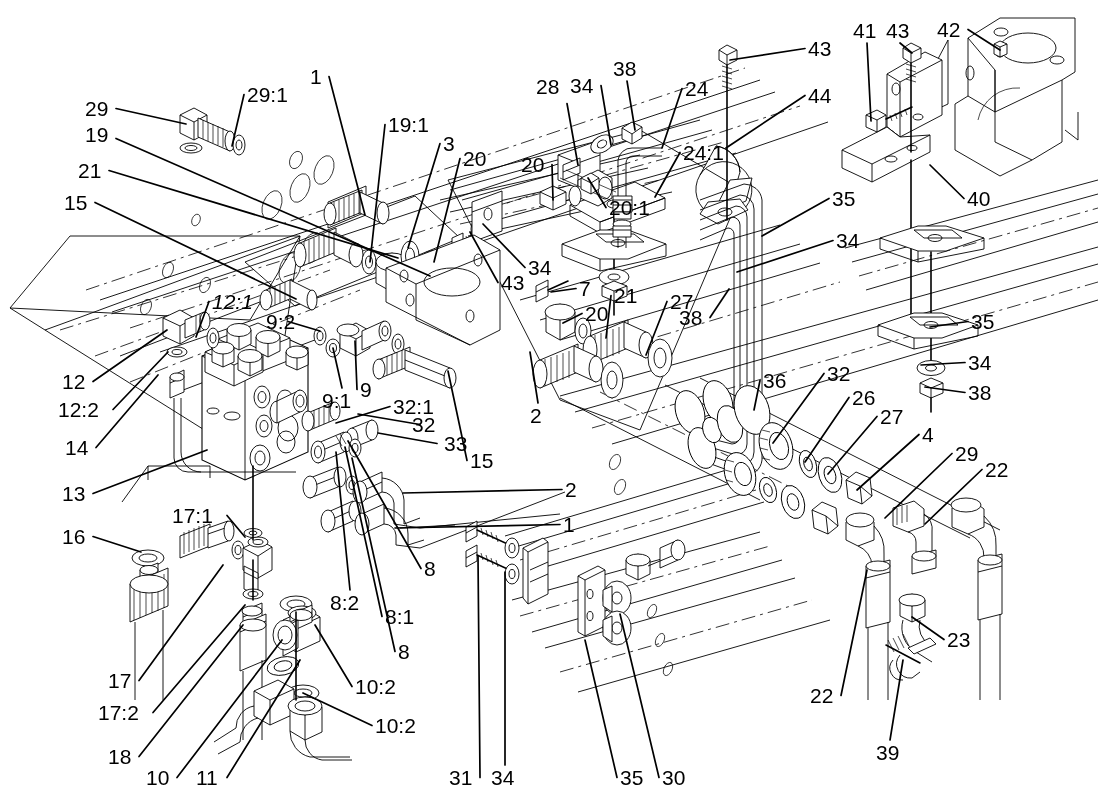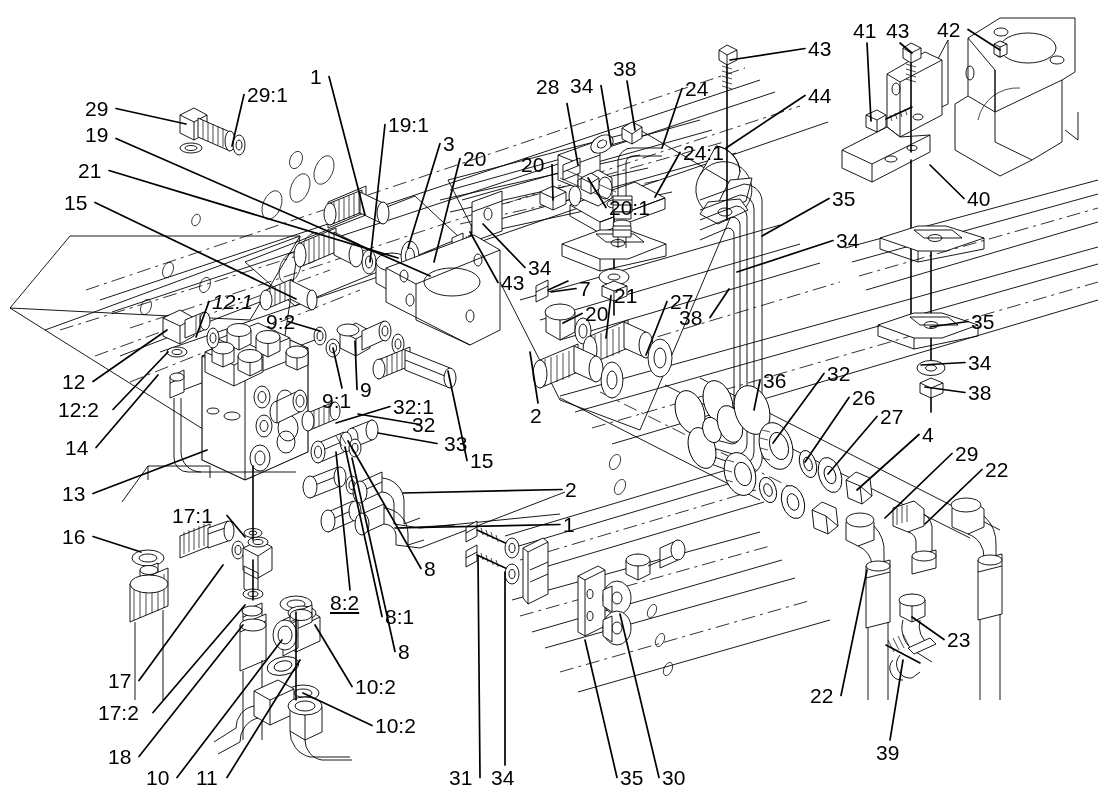--- a/index.html
+++ b/index.html
@@ -797,21 +797,21 @@
       <div class="lbl" style="left: 98px; top: 702px;">17:2</div>
       <div class="lbl" style="left: 108px; top: 746px;">18</div>
       <div class="lbl" style="left: 146px; top: 767px;">10</div>
       <div class="lbl" style="left: 196px; top: 767px;">11</div>
       <div class="lbl" style="left: 322px; top: 390px;">9:1</div>
       <div class="lbl" style="left: 360px; top: 379px;">9</div>
       <div class="lbl" style="left: 393px; top: 396px;">32:1</div>
       <div class="lbl" style="left: 412px; top: 414px;">32</div>
       <div class="lbl" style="left: 444px; top: 433px;">33</div>
       <div class="lbl" style="left: 470px; top: 450px;">15</div>
-      <div class="lbl" style="left: 330px; top: 592px; text-decoration: underline;">8:2</div>
+      <div class="lbl" style="left: 330px; top: 592px;">8:2</div>
       <div class="lbl" style="left: 385px; top: 606px;">8:1</div>
       <div class="lbl" style="left: 398px; top: 641px;">8</div>
       <div class="lbl" style="left: 424px; top: 558px;">8</div>
       <div class="lbl" style="left: 355px; top: 676px;">10:2</div>
       <div class="lbl" style="left: 375px; top: 715px;">10:2</div>
       <div class="lbl" style="left: 530px; top: 405px;">2</div>
       <div class="lbl" style="left: 565px; top: 479px;">2</div>
       <div class="lbl" style="left: 563px; top: 514px;">1</div>
       <div class="lbl" style="left: 501px; top: 272px;">43</div>
       <div class="lbl" style="left: 528px; top: 257px;">34</div>

